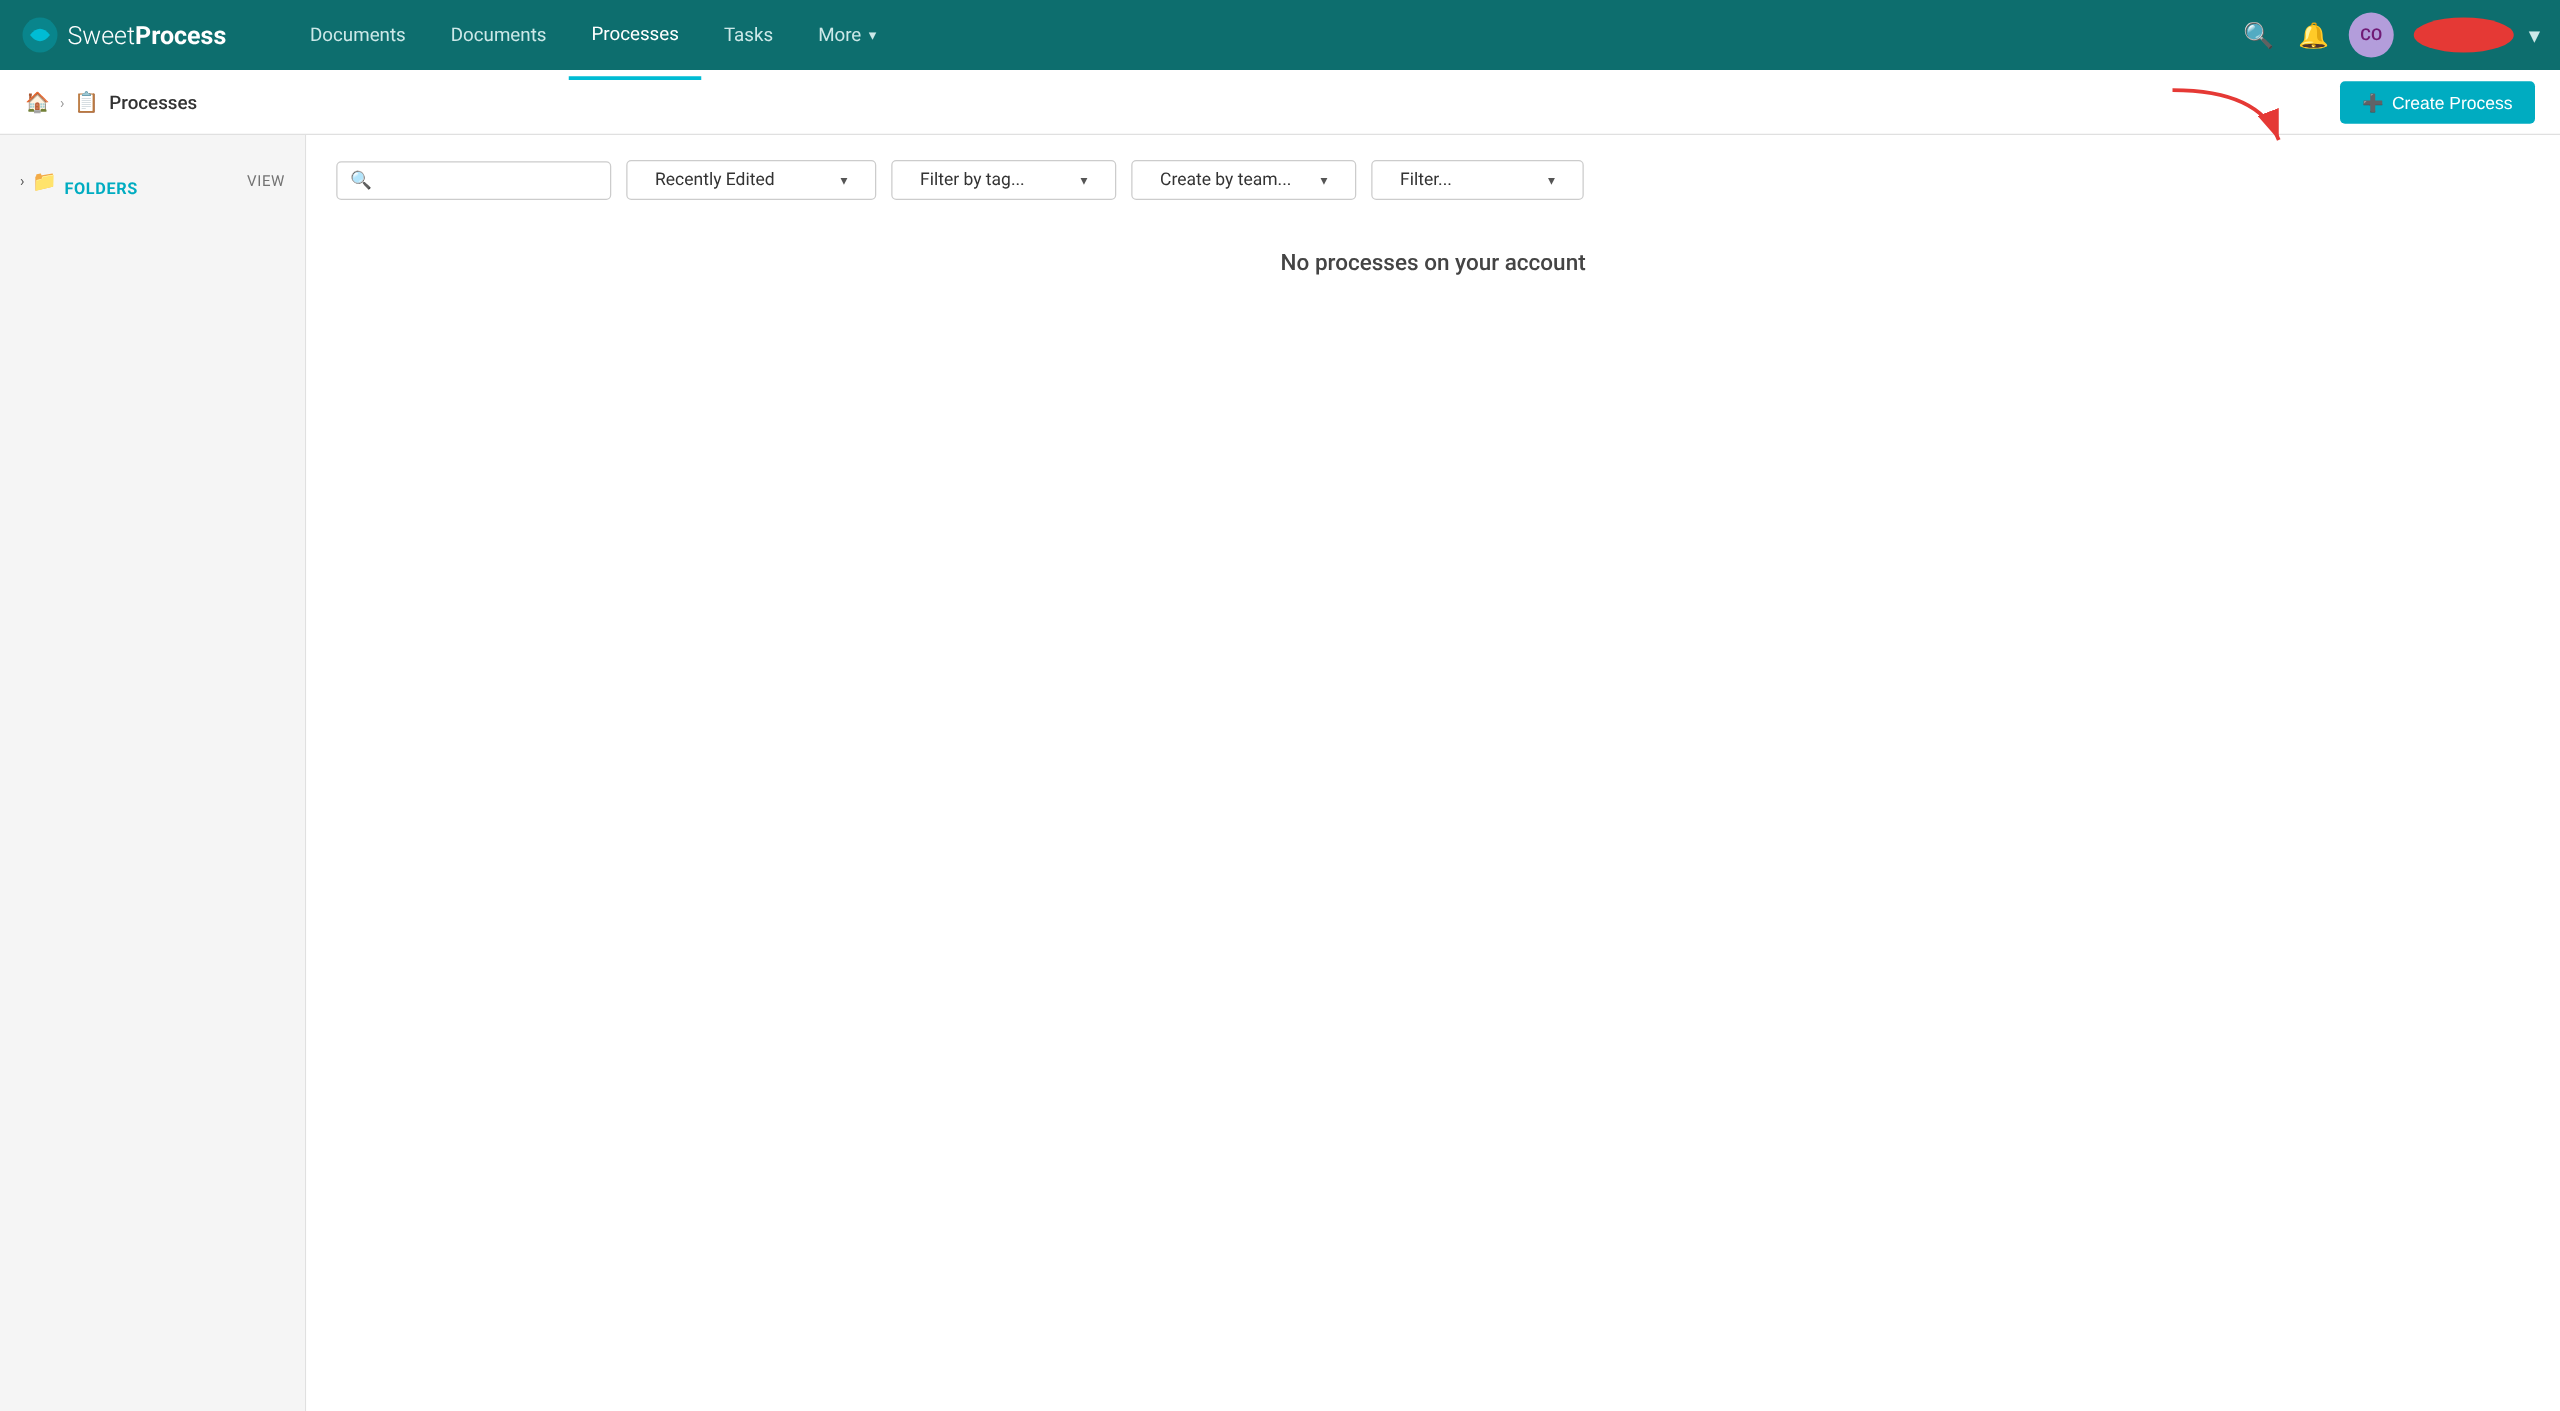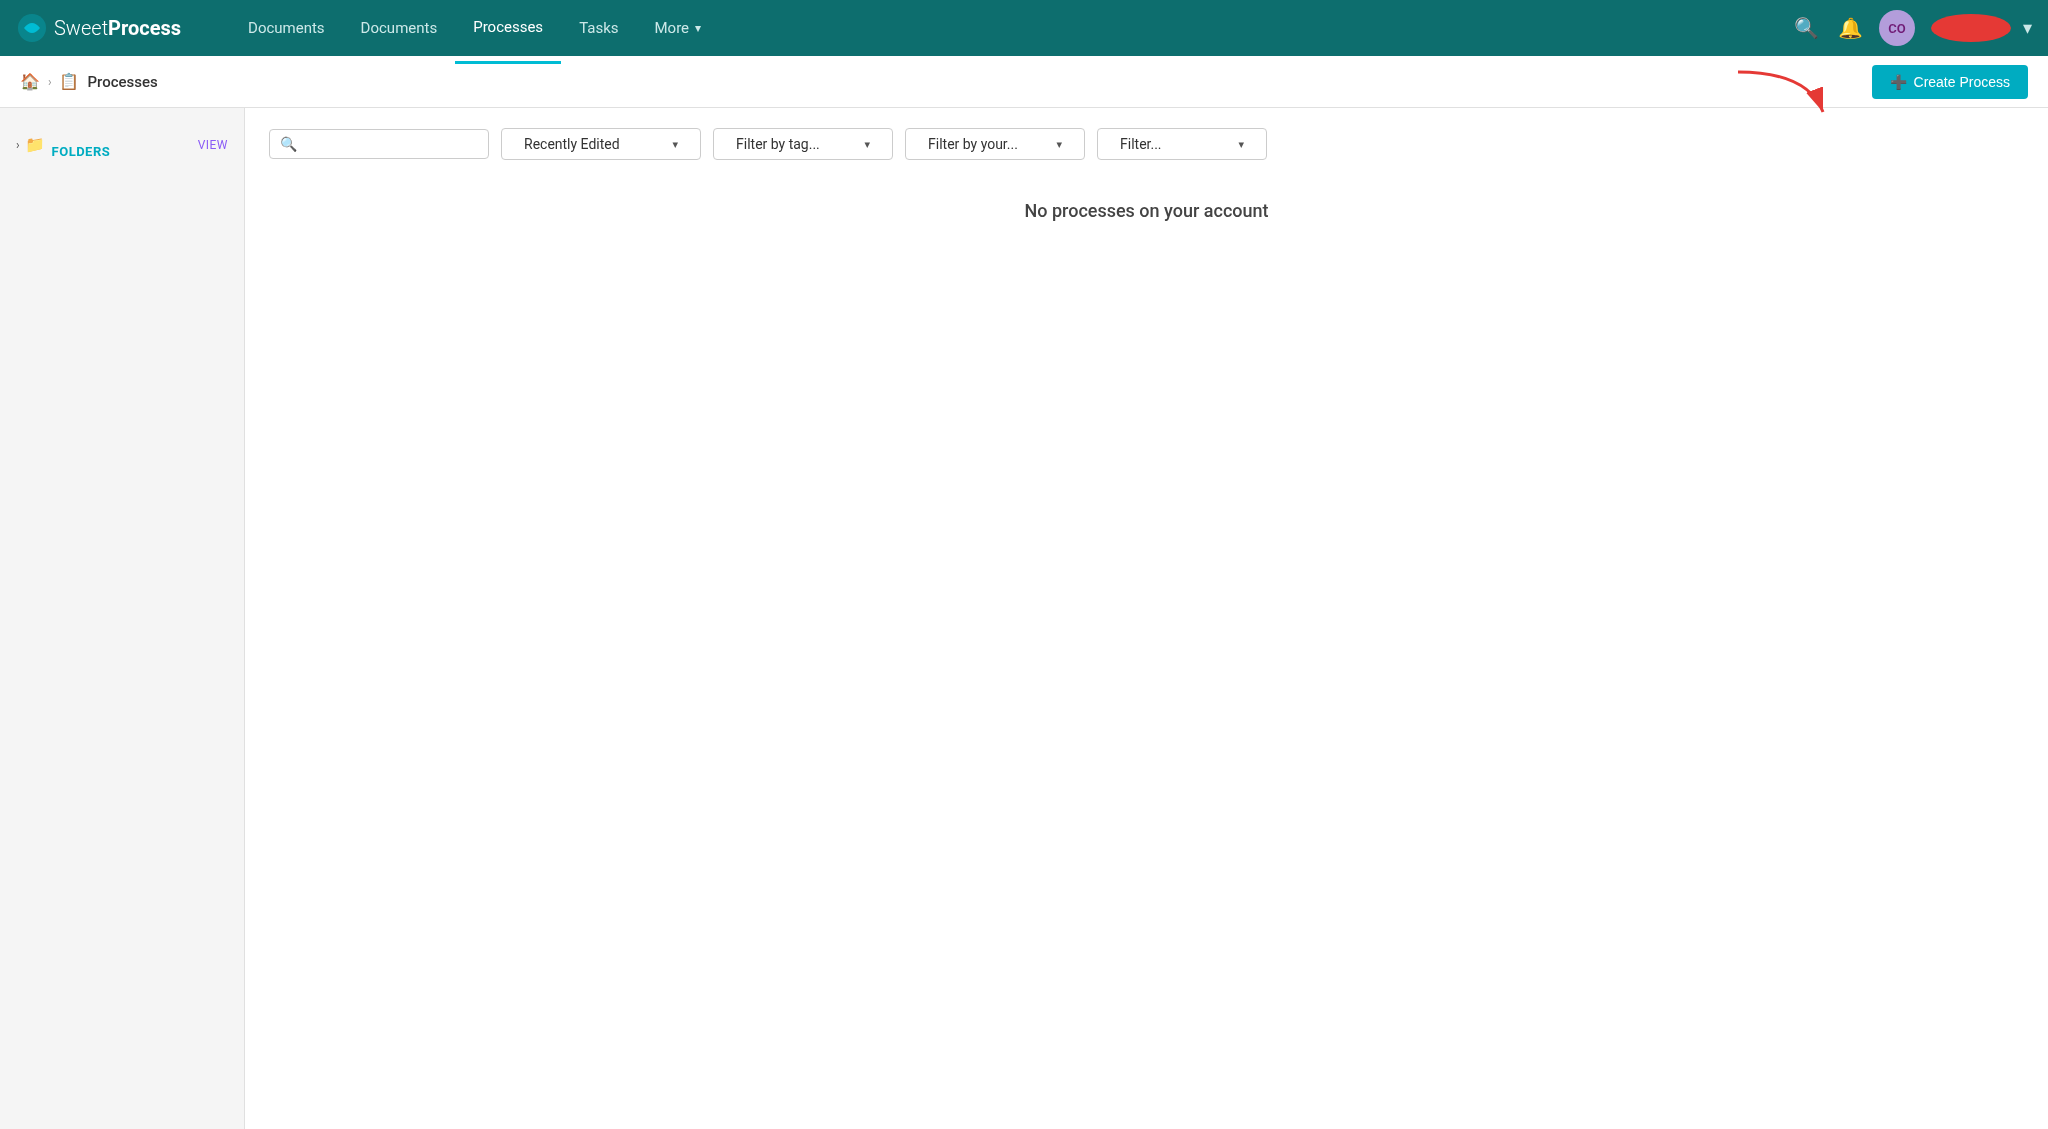--- a/index.html
+++ b/index.html
@@ -175,21 +175,21 @@
     .folder-icon { color: #00acc1; font-size: 16px; }
     .folders-label {
       color: #00acc1;
       font-size: 13px;
       font-weight: 700;
       letter-spacing: 0.5px;
       text-transform: uppercase;
       margin-top: 14px;
     }
     .view-label {
-      color: #8b5cf6;
+      color: #737373;
       font-size: 12px;
       text-transform: uppercase;
       letter-spacing: 0.5px;
       cursor: pointer;
     }
 
     
     .content-area {
       flex: 1;
       padding: 20px 24px;
@@ -360,21 +360,21 @@
           <span>Recently Edited</span>
           <span class="dropdown-arrow">▾</span>
         </div>
 
         <div class="filter-select filter-select-narrow">
           <span>Filter by tag...</span>
           <span class="dropdown-arrow">▾</span>
         </div>
 
         <div class="filter-select filter-select-narrow">
-          <span>Filter by your...</span>
+          <span>Create by team...</span>
           <span class="dropdown-arrow">▾</span>
         </div>
 
         <div class="filter-select">
           <span>Filter...</span>
           <span class="dropdown-arrow">▾</span>
         </div>
       </div>
 
 

